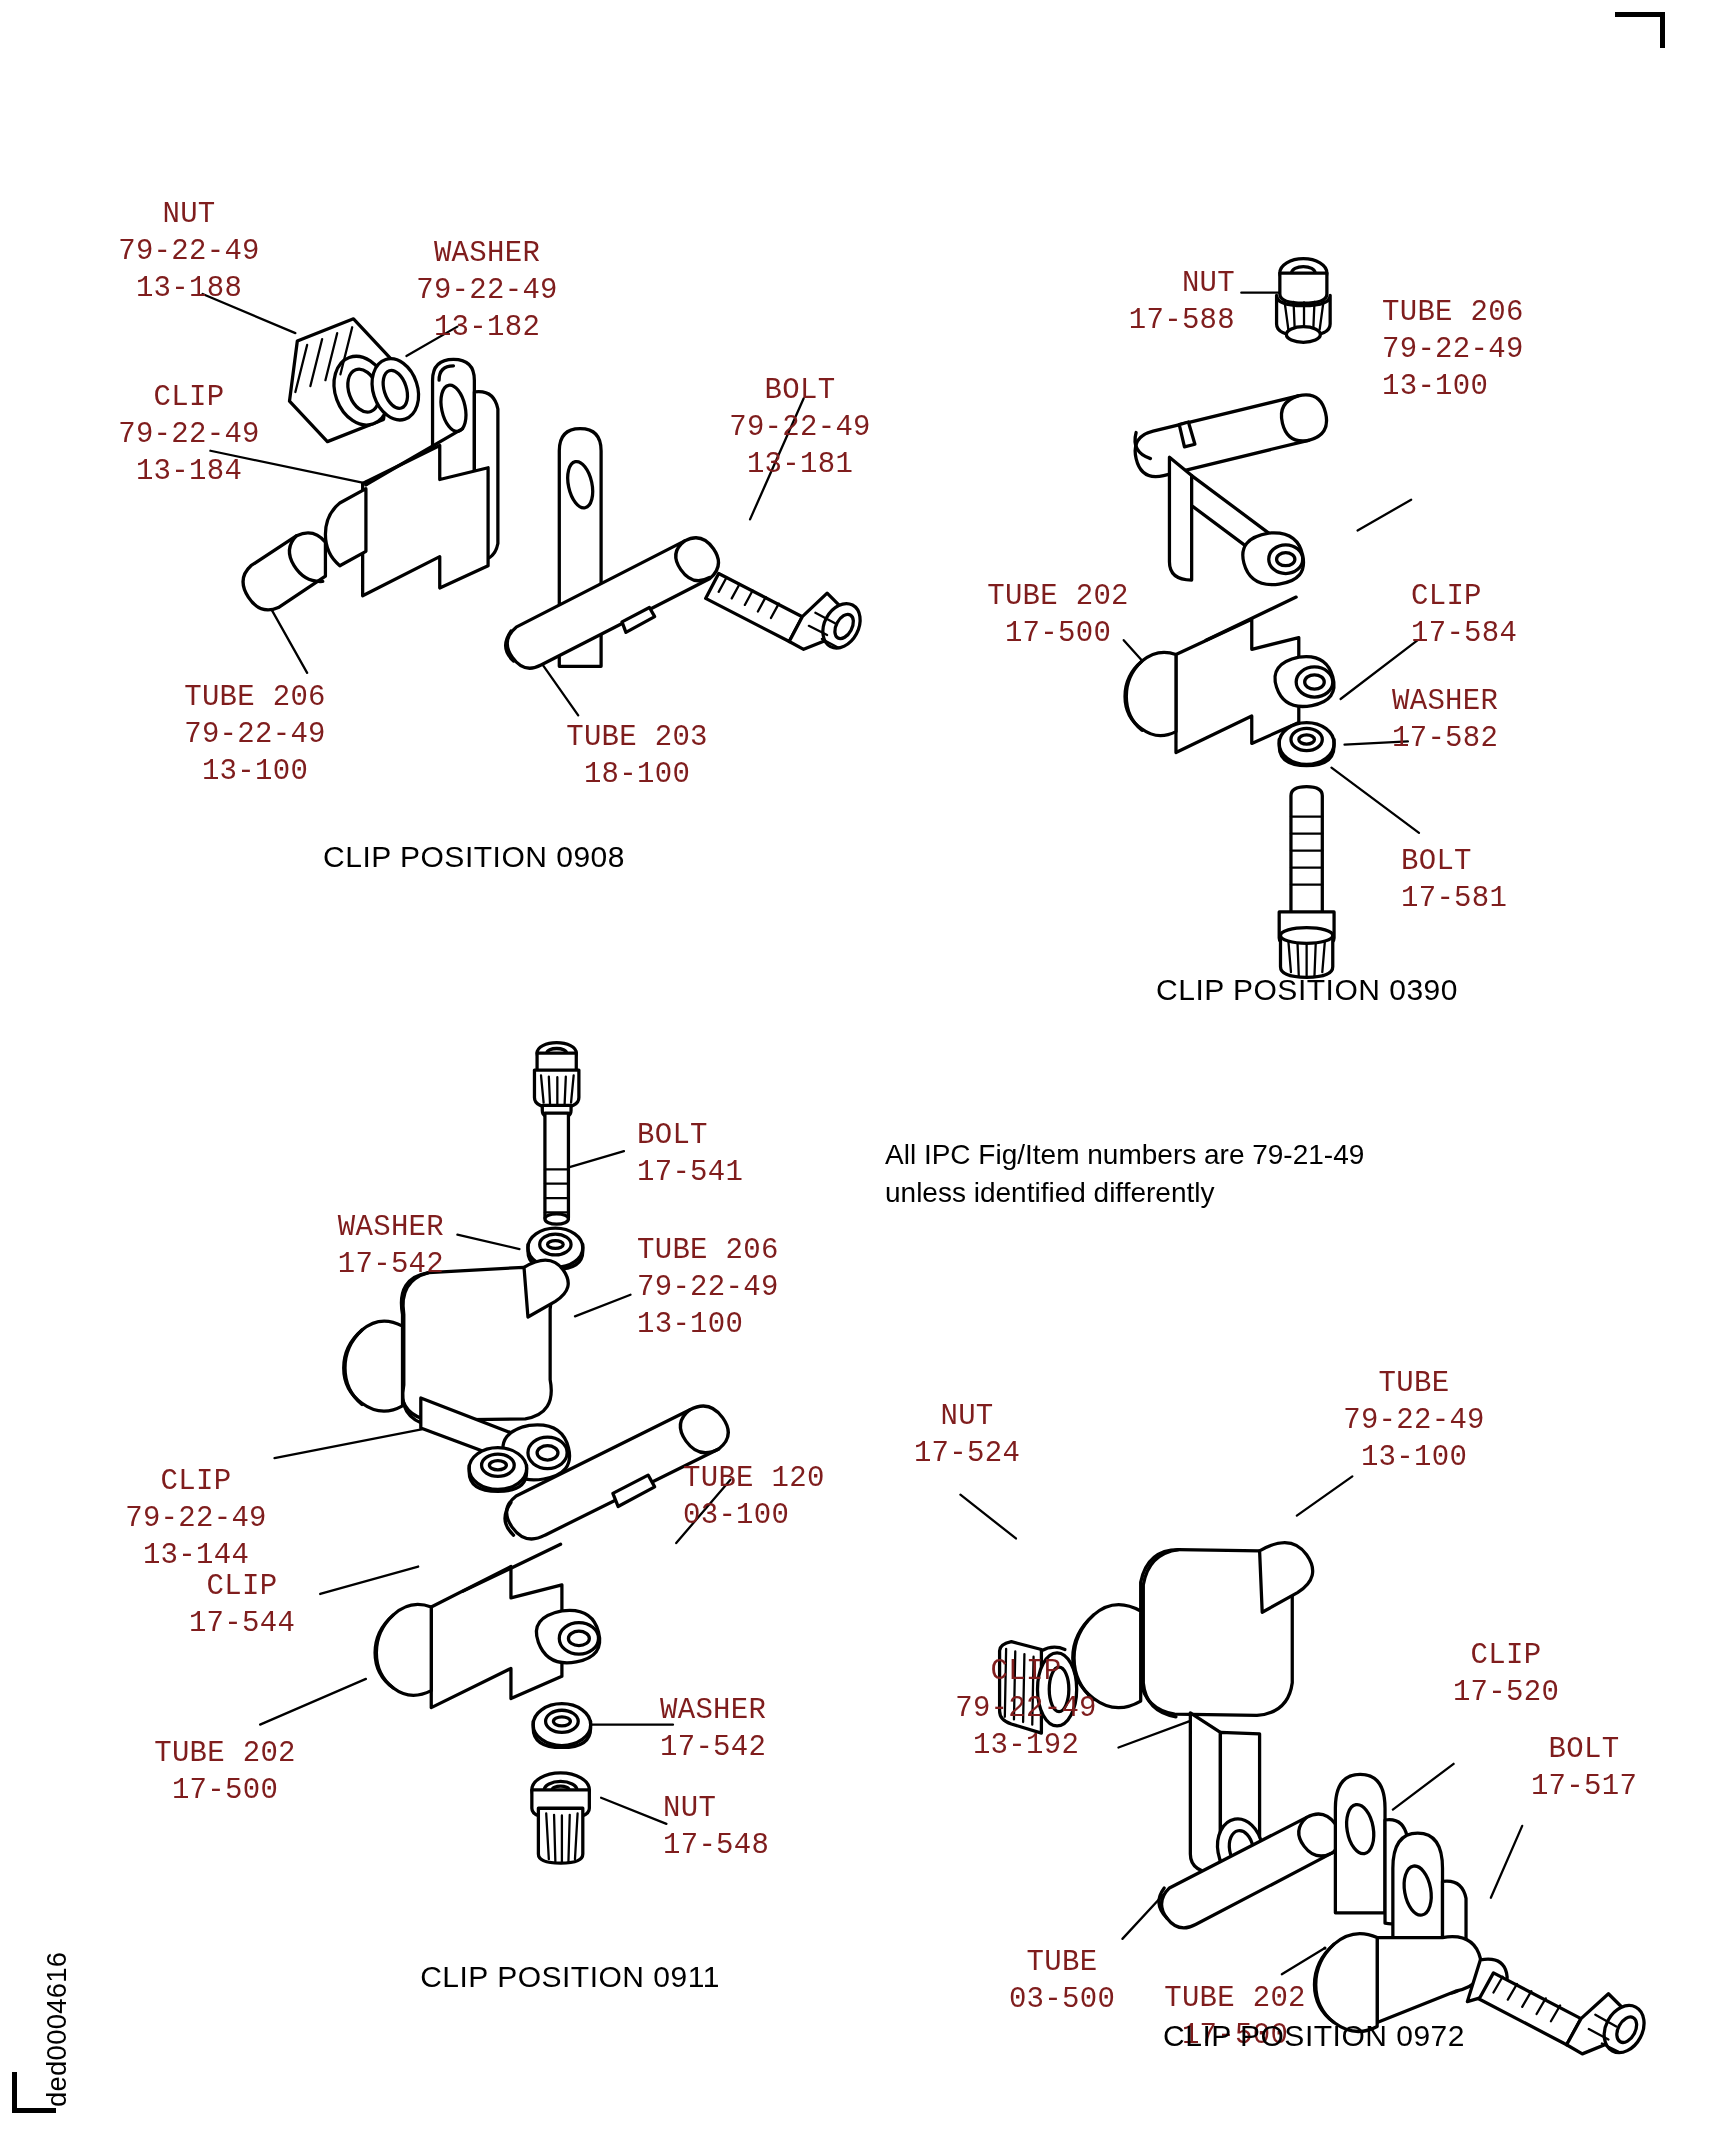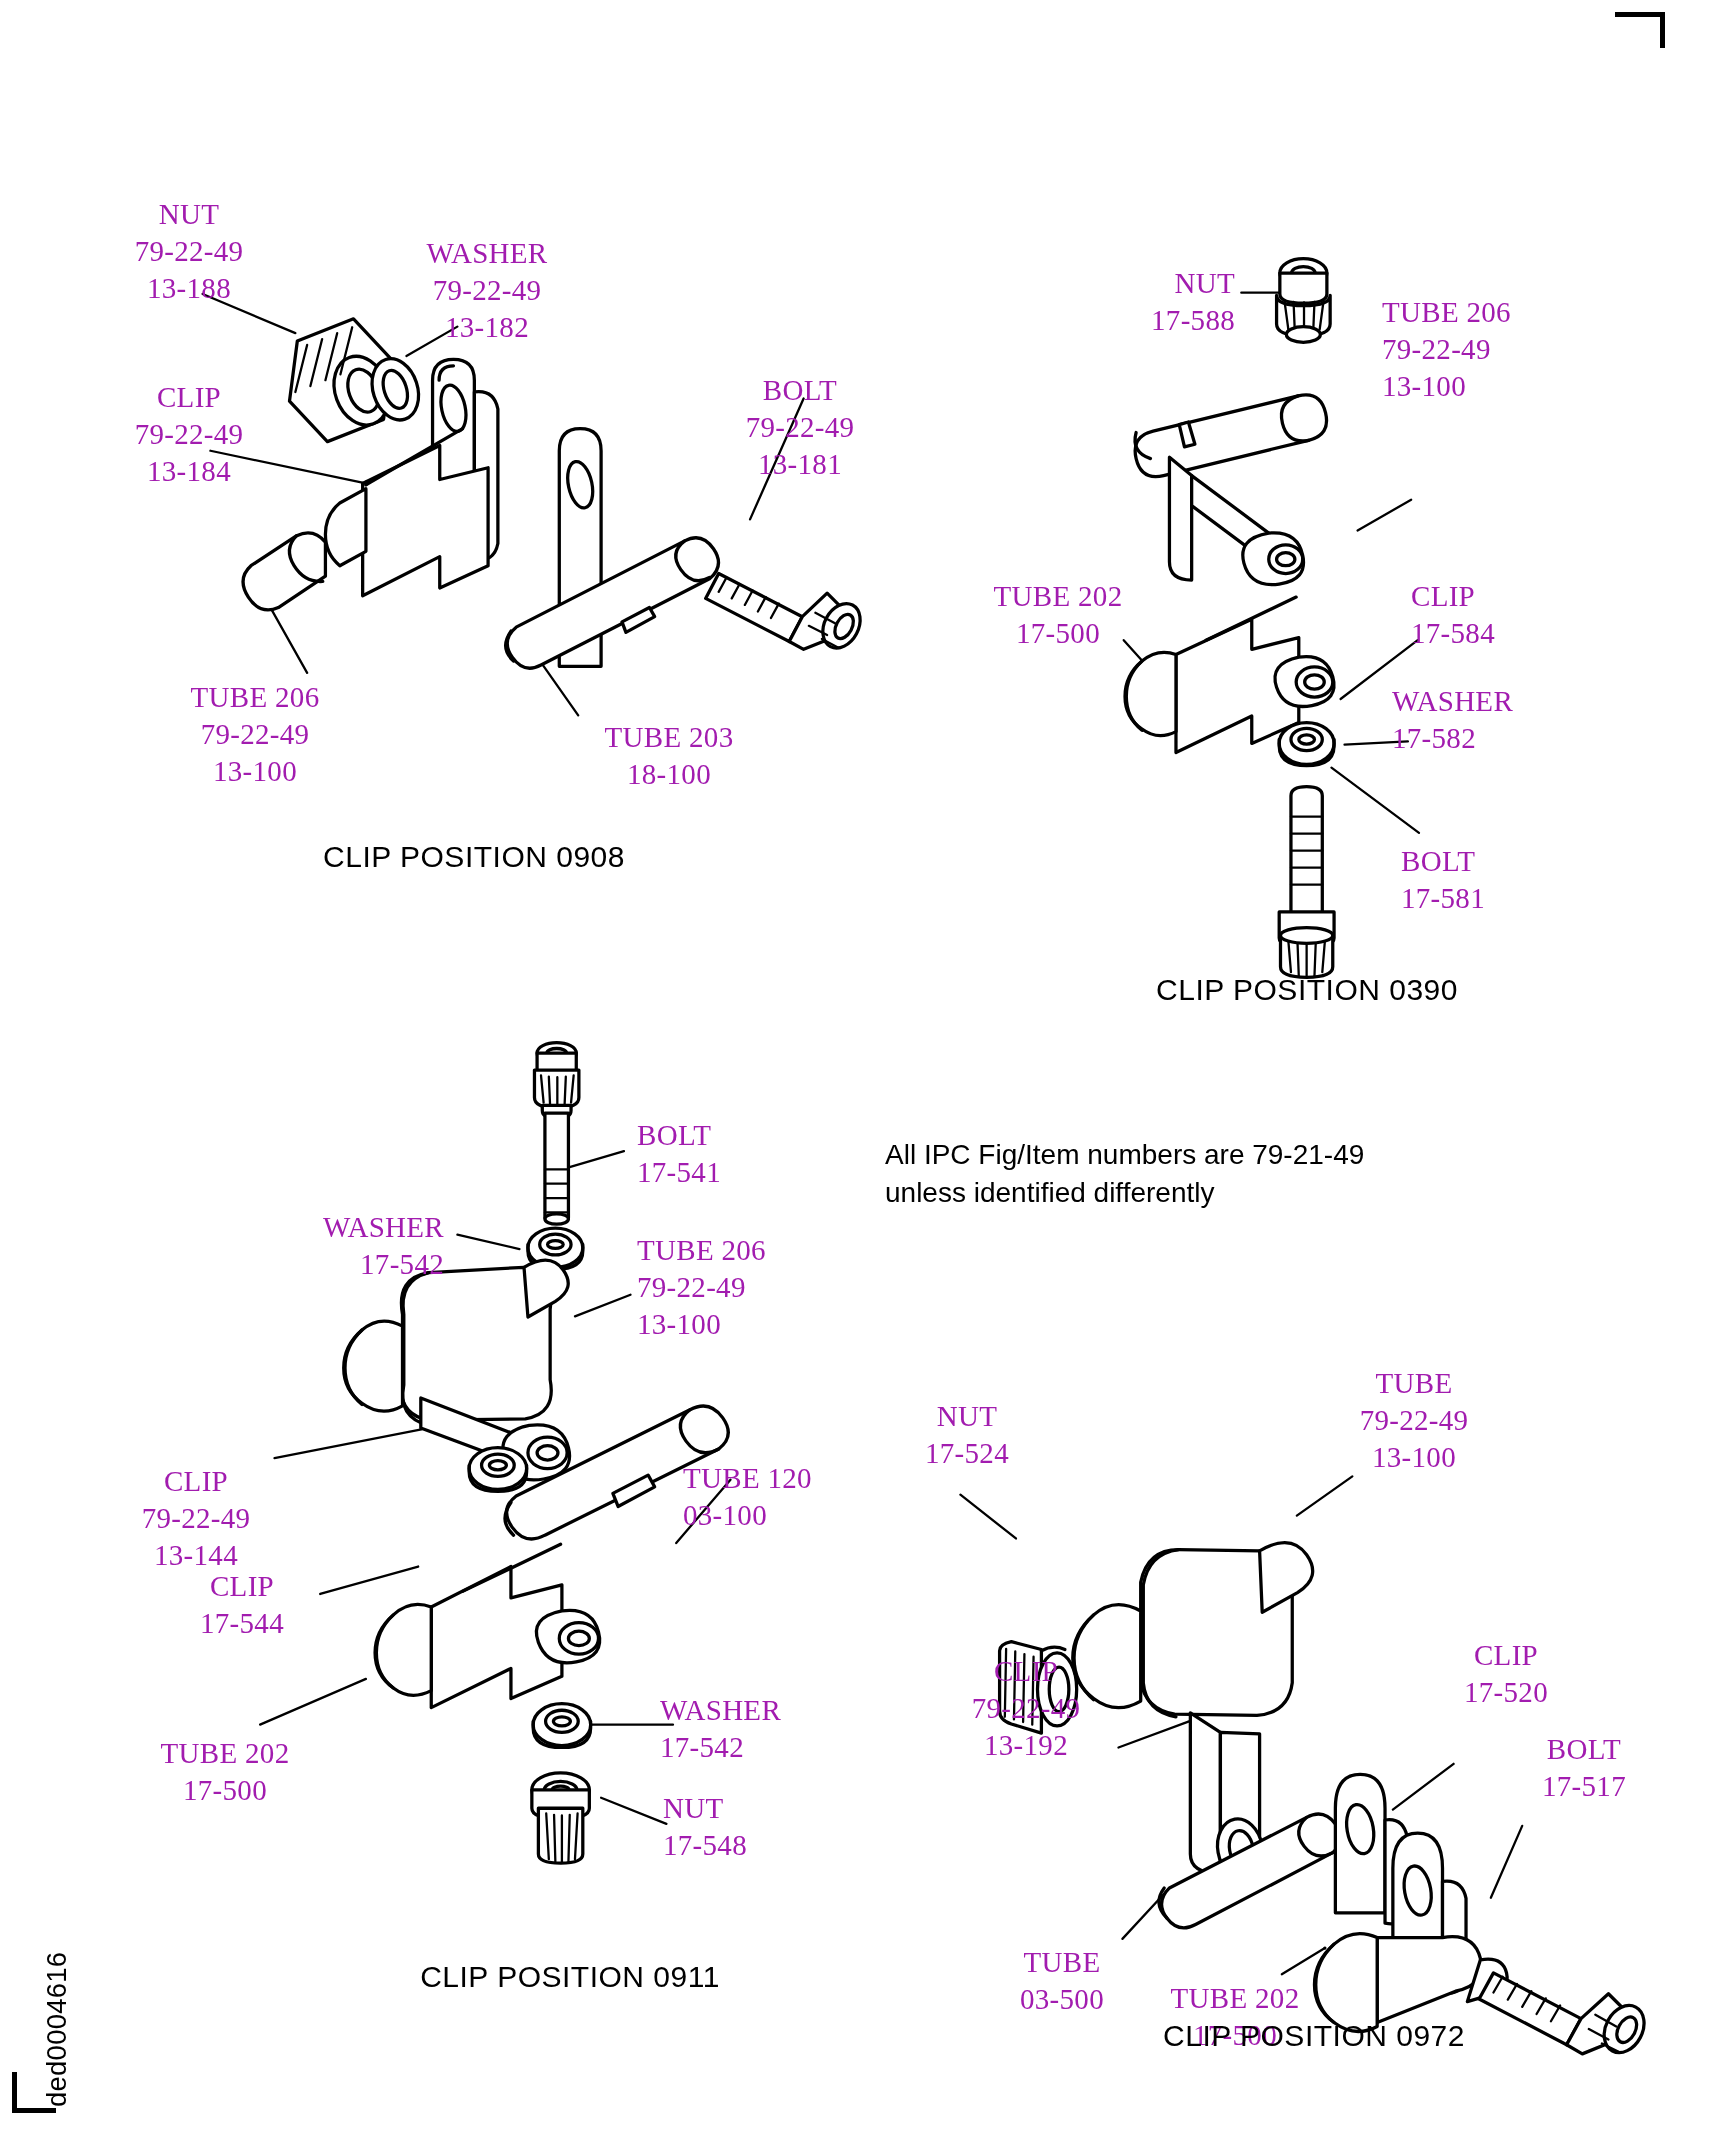--- a/index.html
+++ b/index.html
@@ -11,22 +11,22 @@
   #page {
     position: relative;
     width: 1732px;
     height: 2129px;
     background: #ffffff;
     font-family: "Liberation Sans", sans-serif;
     overflow: hidden;
   }
   .lbl {
     position: absolute;
-    color: #a21caf;
-    font-family: Liberation Serif, serif;
+    color: #7f1d1d;
+    font-family: Liberation Mono, monospace;
     font-size: 29px;
     line-height: 1.28;
     letter-spacing: 0.3px;
     white-space: pre;
   }
   .lbl.c  { text-align: center; transform: translateX(-50%); }
   .lbl.r  { text-align: right;  transform: translateX(-100%); }
   .caption {
     position: absolute;
     color: #000000;
@@ -145,21 +145,21 @@
 13-182</div>
   <div class="lbl c" style="left:189px; top:379px;">CLIP
 79-22-49
 13-184</div>
   <div class="lbl c" style="left:800px; top:372px;">BOLT
 79-22-49
 13-181</div>
   <div class="lbl c" style="left:255px; top:679px;">TUBE 206
 79-22-49
 13-100</div>
-  <div class="lbl c" style="left:637px; top:719px;margin-left:32px;">TUBE 203
+  <div class="lbl c" style="left:637px; top:719px;">TUBE 203
 18-100</div>
   <div class="caption" style="left:474px; top:840px;">CLIP POSITION 0908</div>
 
   <svg class="art" width="1732" height="2129" viewBox="0 0 2651 3259" aria-hidden="true">
 
     <line class="lead" x1="1900" y1="448" x2="1962" y2="448"></line>
     <line class="lead" x1="2160" y1="765" x2="2078" y2="812"></line>
     <line class="lead" x1="1720" y1="980" x2="1810" y2="1080"></line>
     <line class="lead" x1="2170" y1="980" x2="2052" y2="1070"></line>
     <line class="lead" x1="2155" y1="1135" x2="2058" y2="1140"></line>

